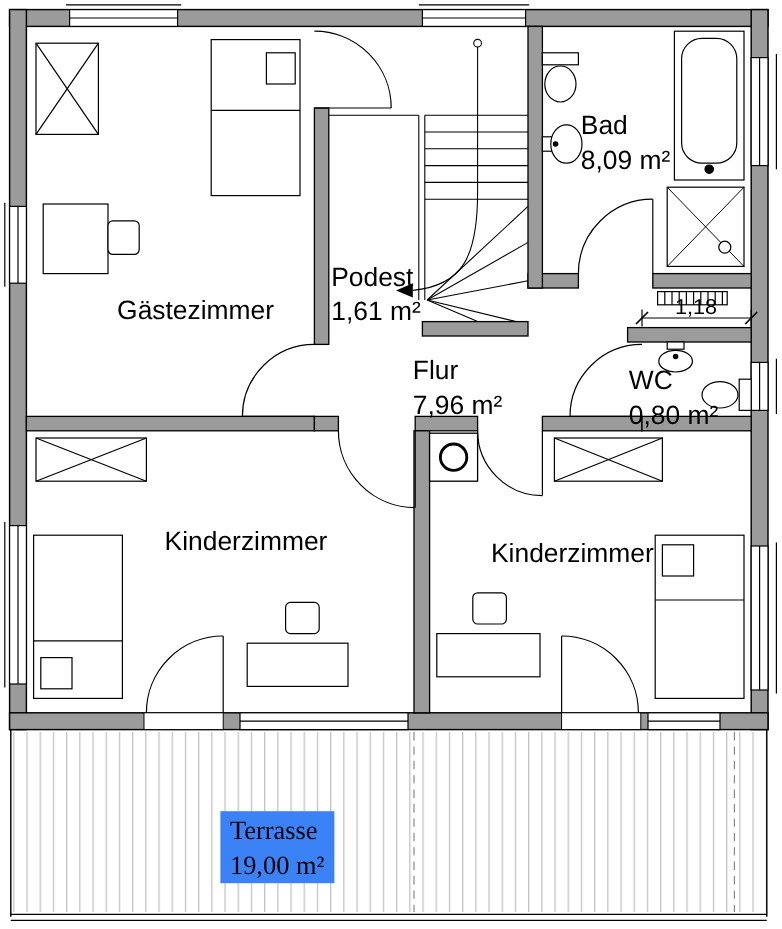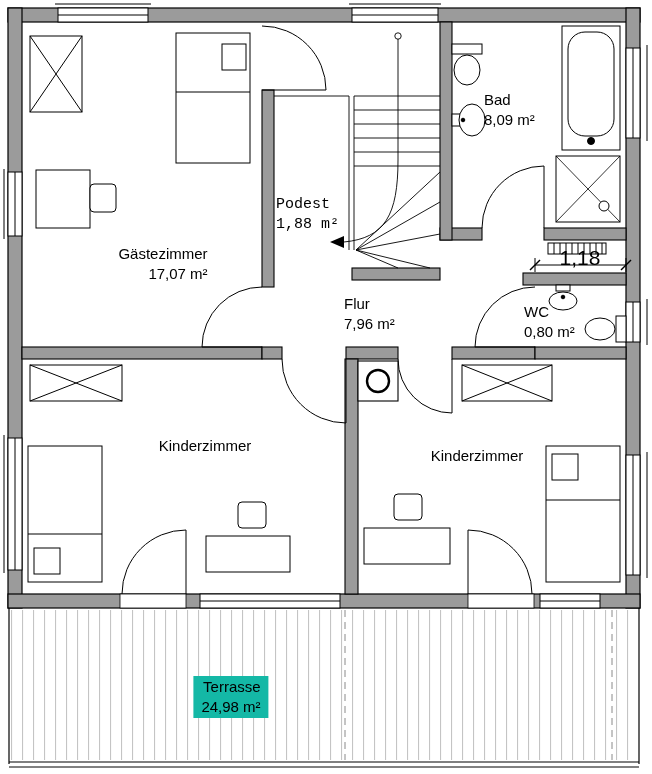--- a/index.html
+++ b/index.html
@@ -6,30 +6,30 @@
   .canvas{
     position:relative;
     width:652px;height:774px;
     background:#ffffff;
     font-family:"Liberation Sans",sans-serif;
     overflow:hidden;
   }
   .canvas svg{position:absolute;left:0;top:0;}
   .room-label{
     position:absolute;
-    font-size:15px;
+    font-size:22px;
     line-height:1.32;
     color:#000;
     white-space:nowrap;
   }
-  .room-label.centered{transform:translateX(-50%);text-align:right;}
-  .room-label.boxed{background:#14b8a6;padding:1px 8px;}
+  .room-label.centered{transform:translateX(-50%);text-align:left;}
+  .room-label.boxed{background:#3b82f6;padding:1px 8px;font-family:Liberation Serif, serif;}
   .dim-label{
     position:absolute;
-    font-size:21px;
+    font-size:18px;
     color:#000;
     transform:translateX(-50%);
     white-space:nowrap;
   }
 </style>
 </head>
 <body>
 
 <div class="canvas">
 
@@ -297,31 +297,30 @@
     <line x1="535" y1="265" x2="626" y2="265"></line>
     <line x1="535" y1="258" x2="535" y2="272"></line>
     <line x1="626" y1="258" x2="626" y2="272"></line>
     <line x1="530" y1="270" x2="540" y2="260" stroke-width="1.4"></line>
     <line x1="621" y1="270" x2="631" y2="260" stroke-width="1.4"></line>
   </g>
 </svg>
 
 <div class="room-label centered" style="left:163px;top:244px;">
   <div>Gästezimmer</div>
-  <div>17,07 m²</div>
 </div>
 
 <div class="room-label" style="left:484px;top:90px;">
   <div>Bad</div>
   <div>8,09 m²</div>
 </div>
 
-<div class="room-label" style="left:276px;top:195px;font-family:Liberation Mono, monospace;">
+<div class="room-label" style="left:276px;top:216px;">
   <div>Podest</div>
-  <div>1,88 m²</div>
+  <div>1,61 m²</div>
 </div>
 
 <div class="room-label" style="left:344px;top:294px;">
   <div>Flur</div>
   <div>7,96 m²</div>
 </div>
 
 <div class="room-label" style="left:524px;top:302px;">
   <div>WC</div>
   <div>0,80 m²</div>
@@ -330,18 +329,18 @@
 <div class="room-label centered" style="left:205px;top:436px;">
   <div>Kinderzimmer</div>
 </div>
 
 <div class="room-label centered" style="left:477px;top:446px;">
   <div>Kinderzimmer</div>
 </div>
 
 <div class="room-label centered boxed" style="left:231px;top:676px;">
   <div>Terrasse</div>
-  <div>24,98 m²</div>
+  <div>19,00 m²</div>
 </div>
 
 <div class="dim-label" style="left:580px;top:246px;">1,18</div>
 
 </div>
 
 </body></html>

